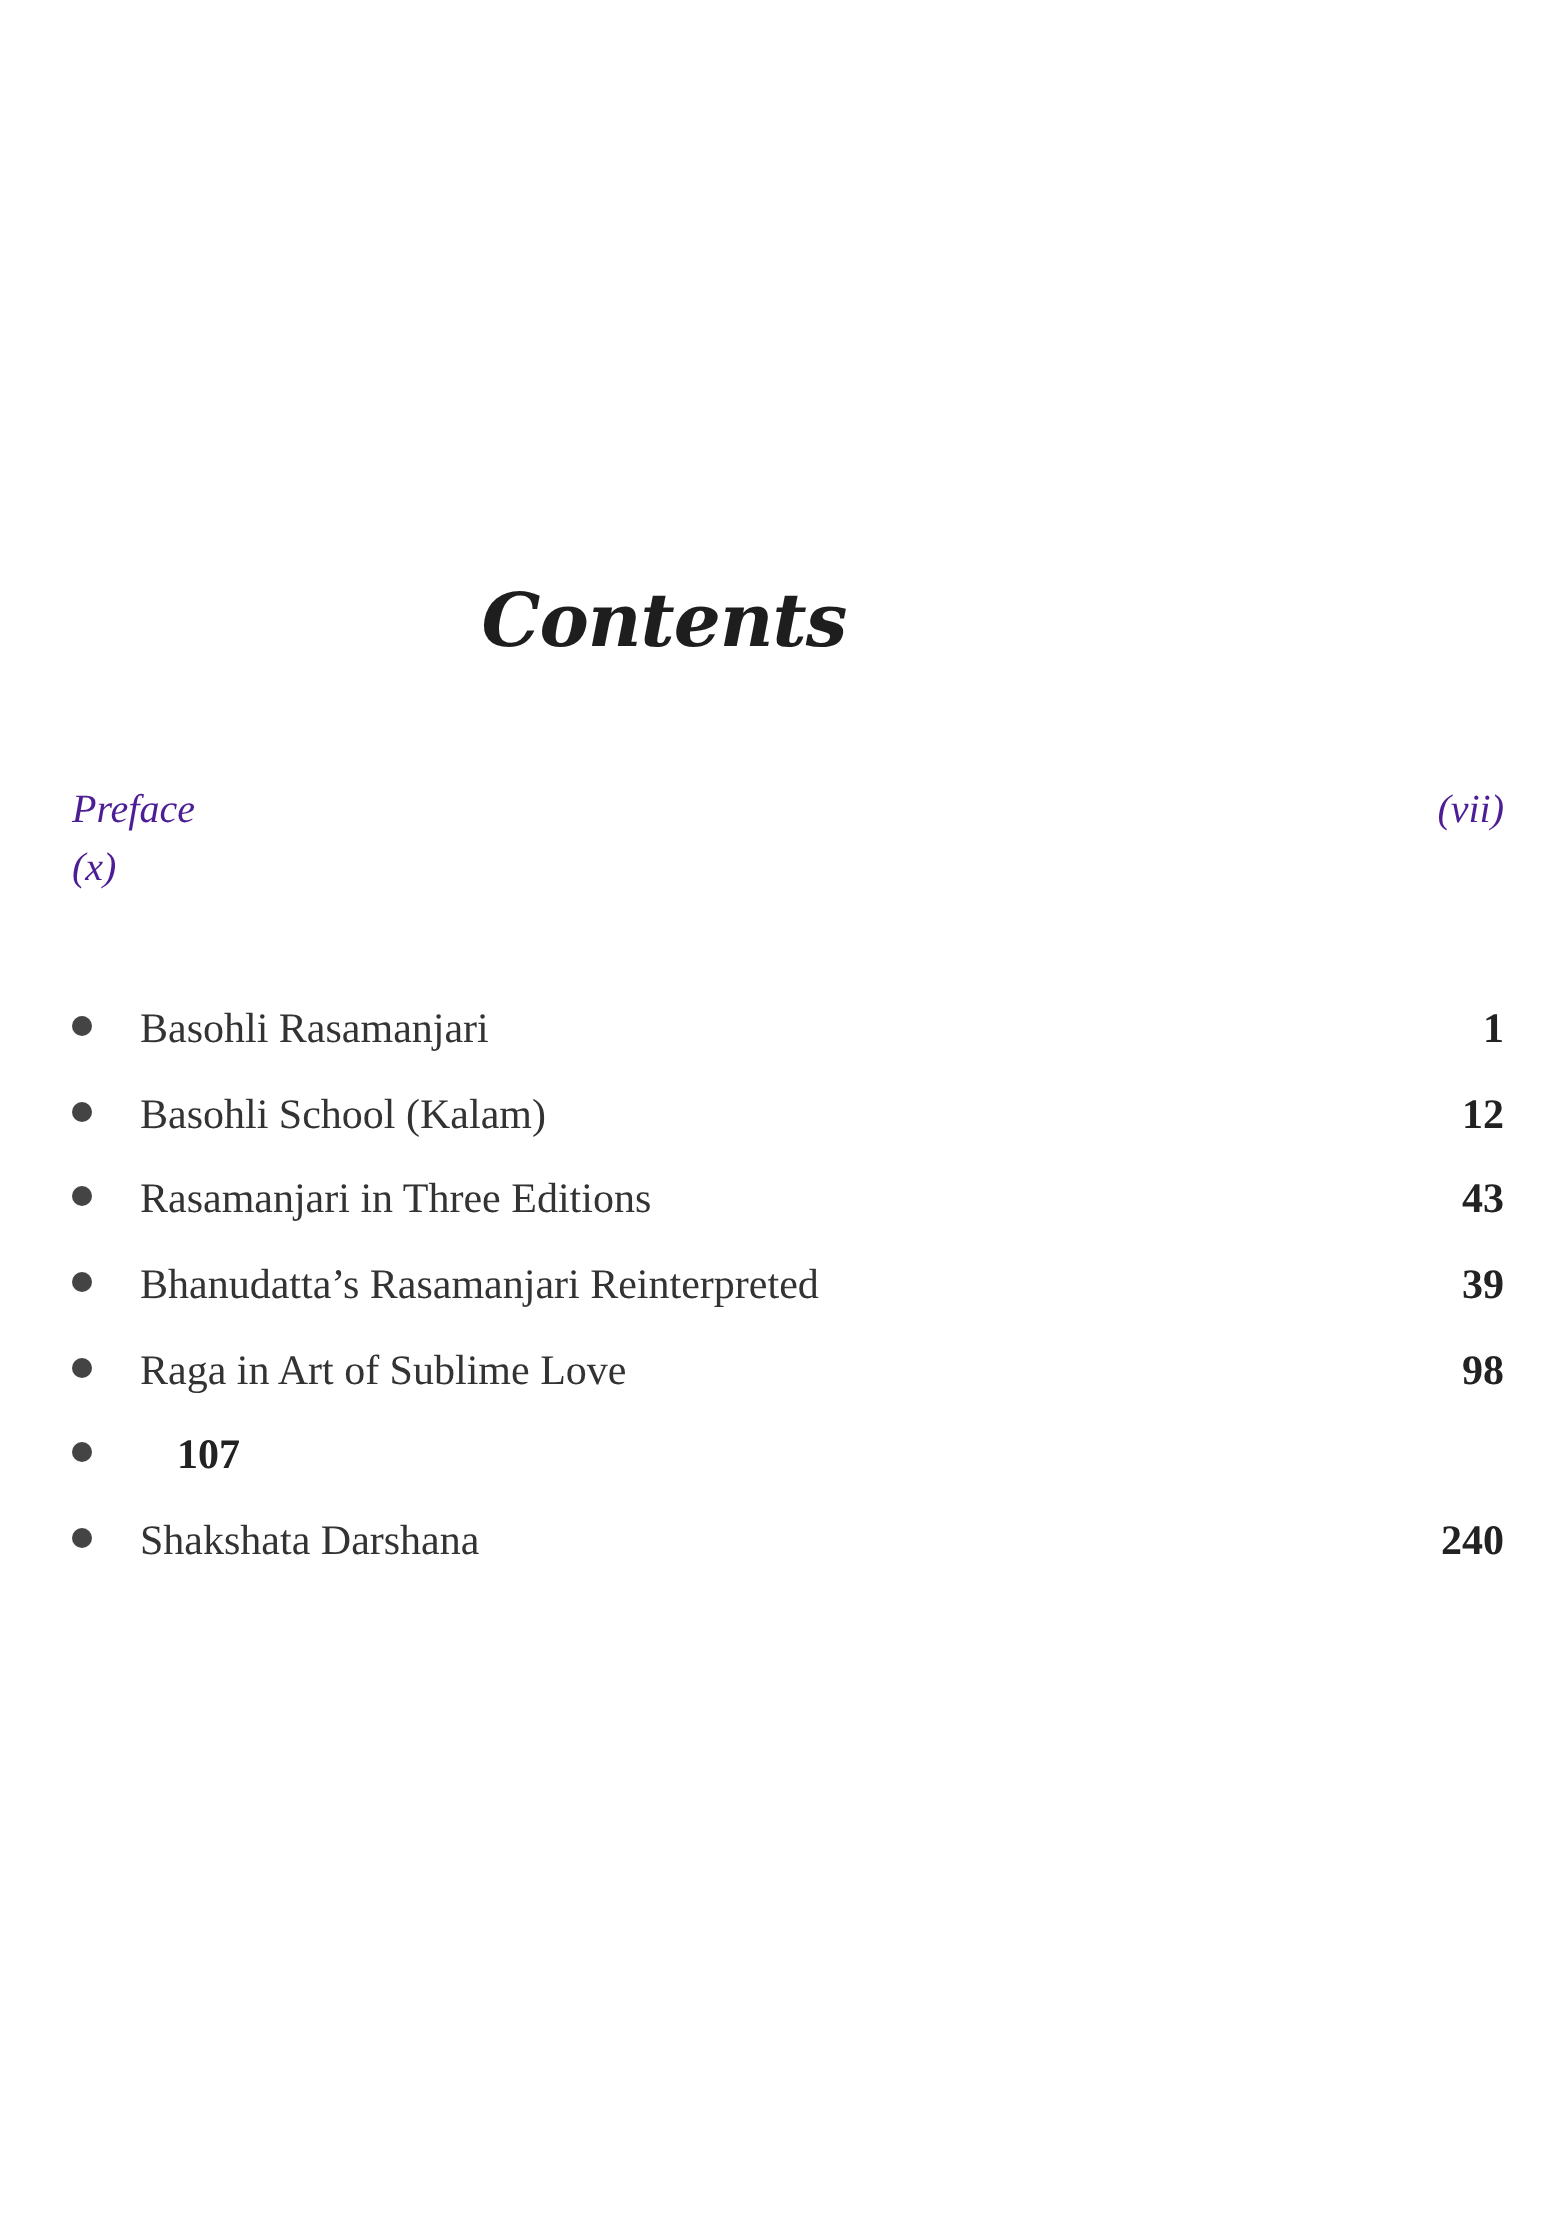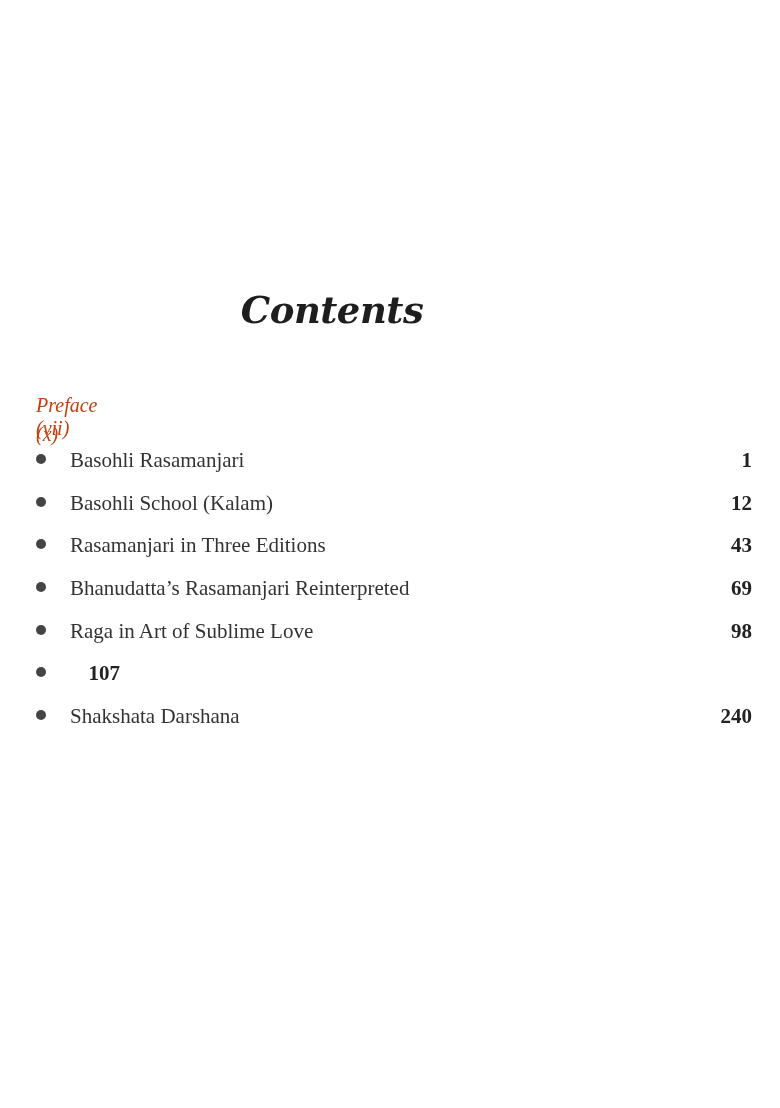--- a/index.html
+++ b/index.html
@@ -34,28 +34,27 @@
       left: 36px;
       width: 716px;
     }
     .fm-row {
       display: flex;
       justify-content: space-between;
       align-items: baseline;
       height: 29px;
       font-style: italic;
       font-size: 20px;
-      color: #c2410c;
-      flex-direction: column;
+      color: #4c1d95;
     }
     .fm-page {
     }
     .chapters {
       position: absolute;
-      top: 448px;
+      top: 502px;
       left: 36px;
       width: 716px;
     }
     .chapter-row {
       display: flex;
       align-items: baseline;
       height: 42.7px;
       font-size: 21px;
       color: #333;
     }
@@ -109,21 +108,21 @@
       <span class="chapter-page">12</span>
     </div>
     <div class="chapter-row">
       <span class="bullet"></span>
       <span class="chapter-title">Rasamanjari in Three Editions</span>
       <span class="chapter-page">43</span>
     </div>
     <div class="chapter-row">
       <span class="bullet"></span>
       <span class="chapter-title">Bhanudatta’s Rasamanjari Reinterpreted</span>
-      <span class="chapter-page">69</span>
+      <span class="chapter-page">39</span>
     </div>
     <div class="chapter-row">
       <span class="bullet"></span>
       <span class="chapter-title">Raga in Art of Sublime Love</span>
       <span class="chapter-page">98</span>
     </div>
     <div class="chapter-row">
       <span class="bullet"></span>
       <span class="chapter-page">107</span>
     </div>

